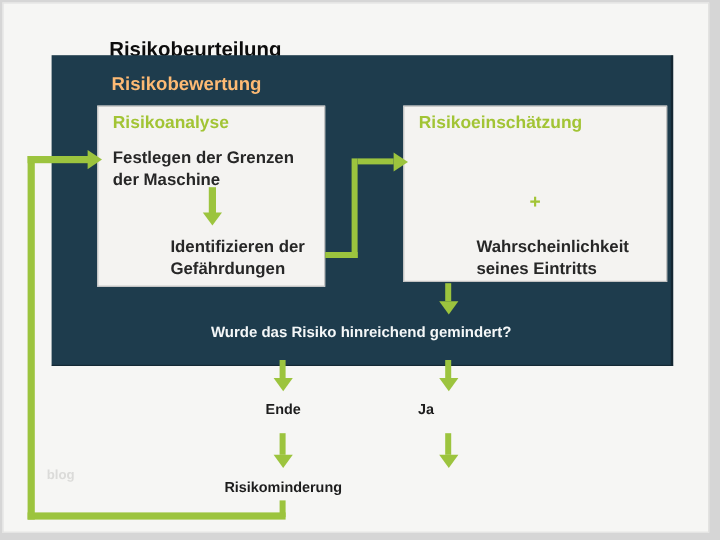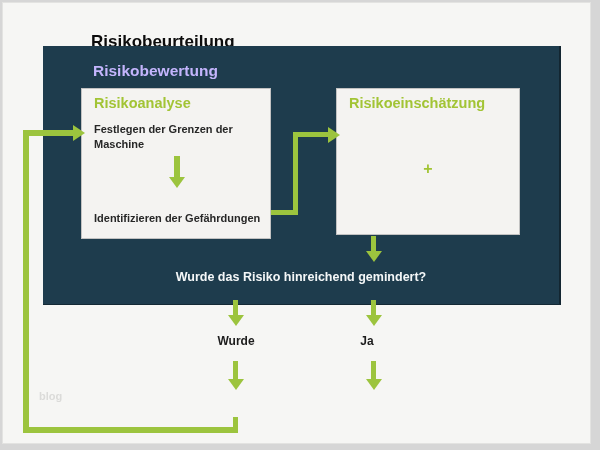--- a/index.html
+++ b/index.html
@@ -7,30 +7,30 @@
     font-family:"Liberation Sans","DejaVu Sans",sans-serif; background:#d6d6d6; }
   .page { position:absolute; left:2px; top:2px; width:589px; height:442px;
     background:var(--page-bg,#f6f6f4); border:1px solid #e3e3e1; }
   .abs { position:absolute; }
 
   .main-title { left:88px; top:11px; font-size:17px; font-weight:bold; color:#0c0c0c;margin-top:18px; }
 
   .dark-panel { left:40px; top:43px; width:518px; height:259px;
     background:var(--dark,#1e3c4d);
     border-right:2px solid rgba(0,0,0,.35); border-bottom:1px solid rgba(0,0,0,.3); }
-  .panel-title { left:50px; top:16px; font-size:15.5px; font-weight:bold; color:#c4b5fd; }
+  .panel-title { left:50px; top:16px; font-size:15.5px; font-weight:bold; color:#fdba74; }
 
   .white-box { background:var(--box-bg,#f4f3f1); border:1px solid #c2c2c2; }
   .box-analysis  { left:38px;  top:42px; width:190px; height:151px; }
-  .box-estim     { left:293px; top:42px; width:184px; height:147px; }
+  .box-estim     { left:293px; top:42px; width:220px; height:147px; }
   .box-h { left:12px; top:6px; font-size:14.5px; font-weight:bold;
     color:var(--hgreen,#a2c435); }
-  .box-t { left:12px; width:168px; font-size:11px; font-weight:bold;
+  .box-t { left:12px; width:168px; font-size:14px; font-weight:bold;
     color:#272727; line-height:1.32; }
-  .t1 { top:33px; } .t2 { top:122px; }
+  .t1 { top:33px; } .t2 { top:107px;margin-left:48px; }
   .plus-sign { left:0; top:71px; width:100%; text-align:center; font-size:16px;
     font-weight:bold; color:var(--hgreen,#a2c435); }
 
   .question { left:0; top:224px; width:100%; text-align:center;
     font-size:12.5px; font-weight:bold; color:#f4f7f8; }
 
   .seg { position:absolute; background:var(--green,#9cc43e); }
   .head-down { position:absolute; width:0; height:0;
     border-left:8px solid transparent; border-right:8px solid transparent;
     border-top:11px solid var(--green,#9cc43e); }
@@ -58,20 +58,21 @@
 
       <div>
         <div class="seg" style="left:92px; top:67px; width:6px; height:22px;"></div>
         <div class="head-down" style="left:87px; top:88px;"></div>
       </div>
     </div>
 
     <div class="white-box box-estim abs">
       <div class="box-h abs">Risikoeinschätzung</div>
       <div class="plus-sign abs">+</div>
+      <div class="box-t t2 abs">Wahrscheinlichkeit seines Eintritts</div>
     </div>
 
     <div class="question abs">Wurde das Risiko hinreichend gemindert?</div>
   </div>
 
   <div>
     <div class="seg" style="left:268px; top:207px; width:27px; height:5px;"></div>
     <div class="seg" style="left:290px; top:129px; width:5px; height:83px;"></div>
     <div class="seg" style="left:295px; top:129px; width:30px; height:5px;"></div>
     <div class="head-right" style="left:325px; top:124px;"></div>
@@ -85,33 +86,34 @@
   <div>
     <div class="seg" style="left:230px; top:297px; width:5px; height:15px;"></div>
     <div class="head-down" style="left:225px; top:312px;"></div>
   </div>
 
   <div>
     <div class="seg" style="left:368px; top:297px; width:5px; height:15px;"></div>
     <div class="head-down" style="left:363px; top:312px;"></div>
   </div>
 
-  <div class="lbl" style="left:193px; top:331px; width:80px;">Wurde</div>
-  <div class="lbl" style="left:324px; top:331px; width:80px;text-align:center;">Ja</div>
+  <div class="lbl" style="left:193px; top:331px; width:80px;">Ende</div>
+  <div class="lbl" style="left:312px; top:331px; width:80px;text-align:center;">Ja</div>
 
   <div>
     <div class="seg" style="left:230px; top:358px; width:5px; height:18px;"></div>
     <div class="head-down" style="left:225px; top:376px;"></div>
   </div>
 
   <div>
     <div class="seg" style="left:368px; top:358px; width:5px; height:18px;"></div>
     <div class="head-down" style="left:363px; top:376px;"></div>
   </div>
 
+  <div class="lbl" style="left:153px; top:396px; width:160px;">Risikominderung</div>
 
   <div>
     <div class="seg" style="left:230px; top:414px; width:5px; height:14px;"></div>
     <div class="seg" style="left:20px;  top:424px; width:215px; height:6px;"></div>
     <div class="seg" style="left:20px;  top:127px; width:6px; height:303px;"></div>
     <div class="seg" style="left:20px;  top:127px; width:52px; height:6px;"></div>
     <div class="head-right" style="left:70px; top:122px;"></div>
   </div>
 
   <div class="watermark abs">blog</div>

